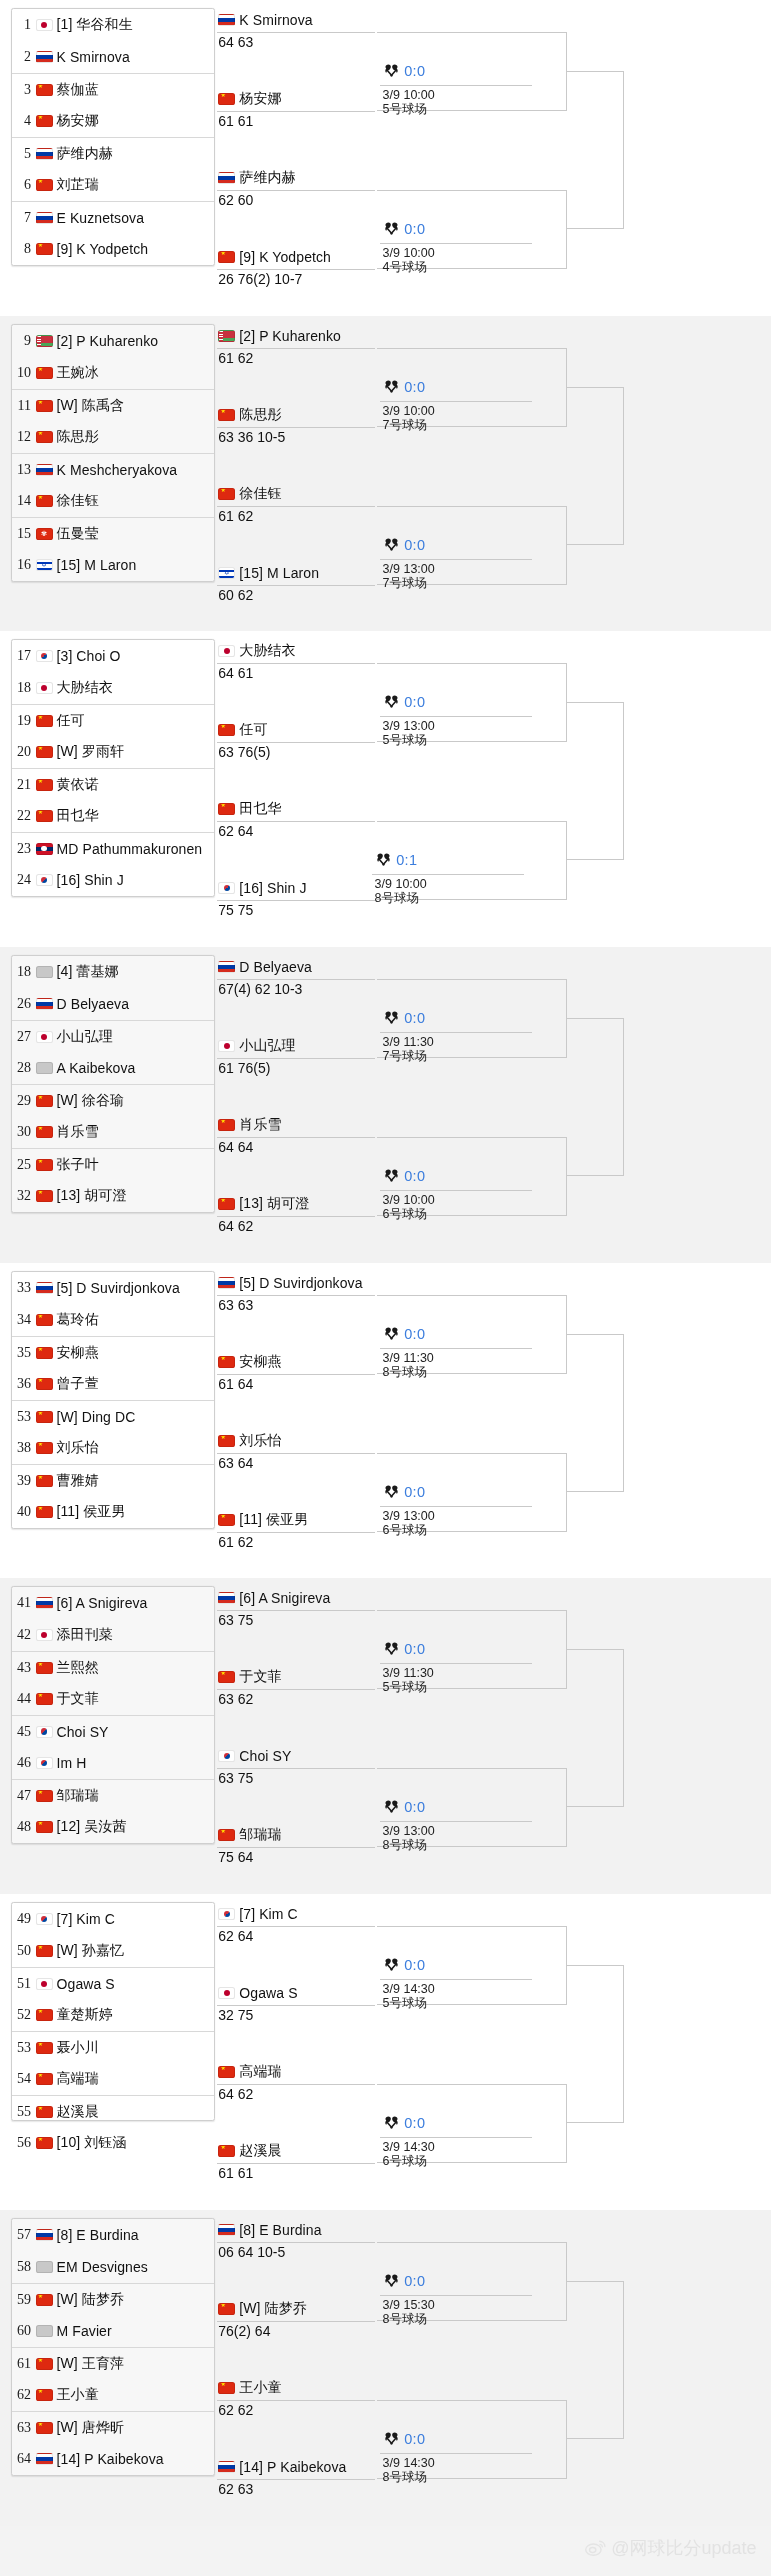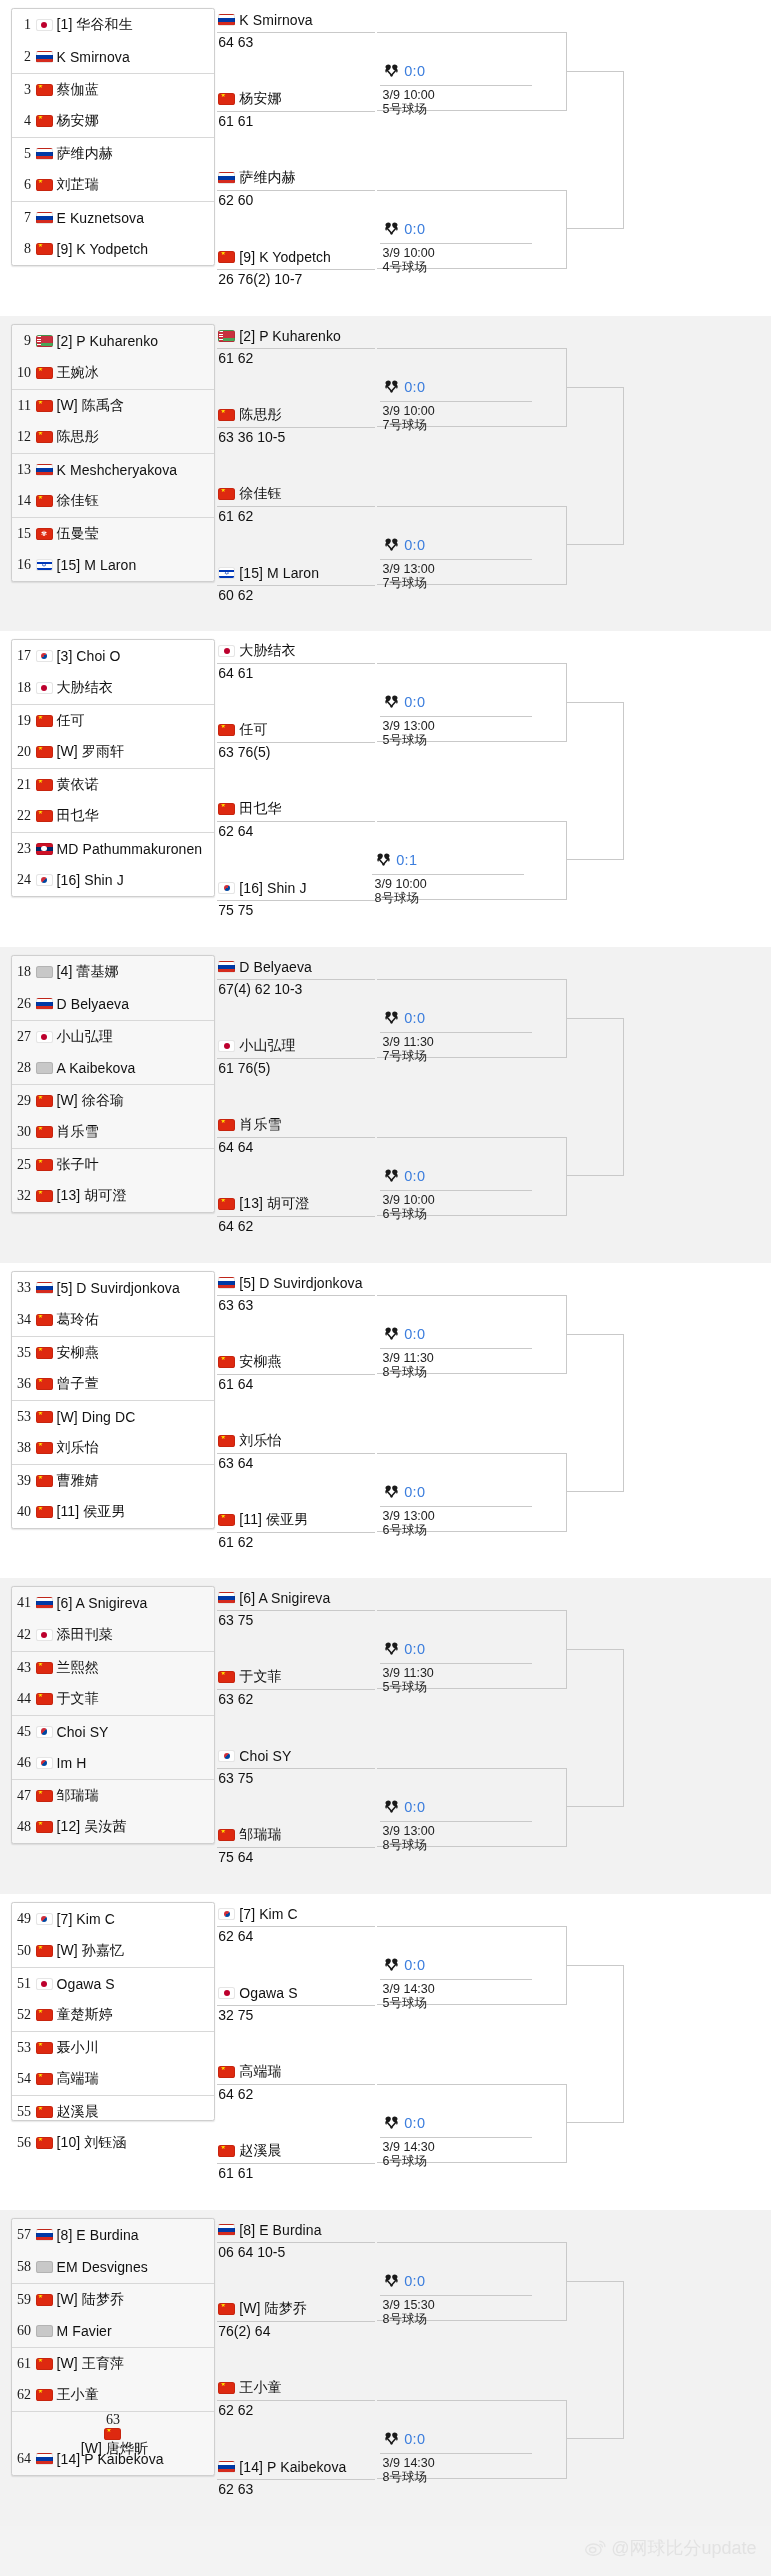--- a/index.html
+++ b/index.html
@@ -959,21 +959,21 @@
         <div class="r1row" style="border-top: 1.3px solid rgb(216, 216, 216);">
           <span class="seedno">61</span>
           <span class="flag cn"></span>
           <span class="pname">[W] 王育萍</span>
         </div>
         <div class="r1row">
           <span class="seedno">62</span>
           <span class="flag cn"></span>
           <span class="pname">王小童</span>
         </div>
-        <div class="r1row" style="border-top: 1.3px solid rgb(216, 216, 216); flex-direction: column;">
+        <div class="r1row" style="border-top: 1.3px solid rgb(216, 216, 216);">
           <span class="seedno">63</span>
           <span class="flag cn"></span>
           <span class="pname">[W] 唐烨昕</span>
         </div>
         <div class="r1row">
           <span class="seedno">64</span>
           <span class="flag ru"></span>
           <span class="pname">[14] P Kaibekova</span>
         </div>
       </div>

